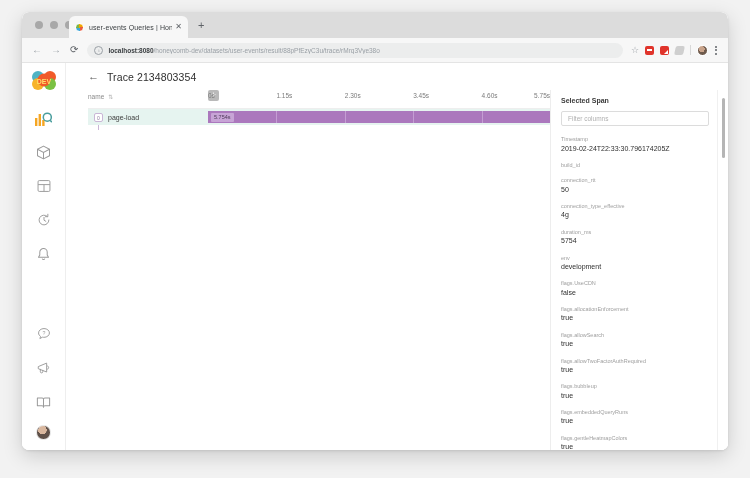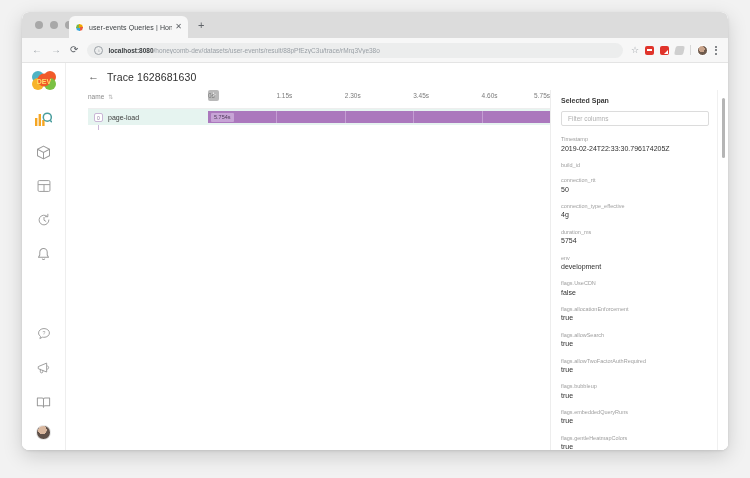--- a/index.html
+++ b/index.html
@@ -313,21 +313,21 @@
         </svg>
       </div>
 
       <div class="avatar-rail"></div>
     </div>
 
     <div class="main">
 
       <div class="trace-head">
         <span class="back-arrow">←</span>
-        <span class="trace-title">Trace 1628681630</span>
+        <span class="trace-title">Trace 2134803354</span>
       </div>
 
       <div class="trace-body">
 
         <div class="waterfall">
 
           <div class="wf-header">
             <div class="col-name">
               <span>name</span>
               <span class="sort-icon">⇅</span>

